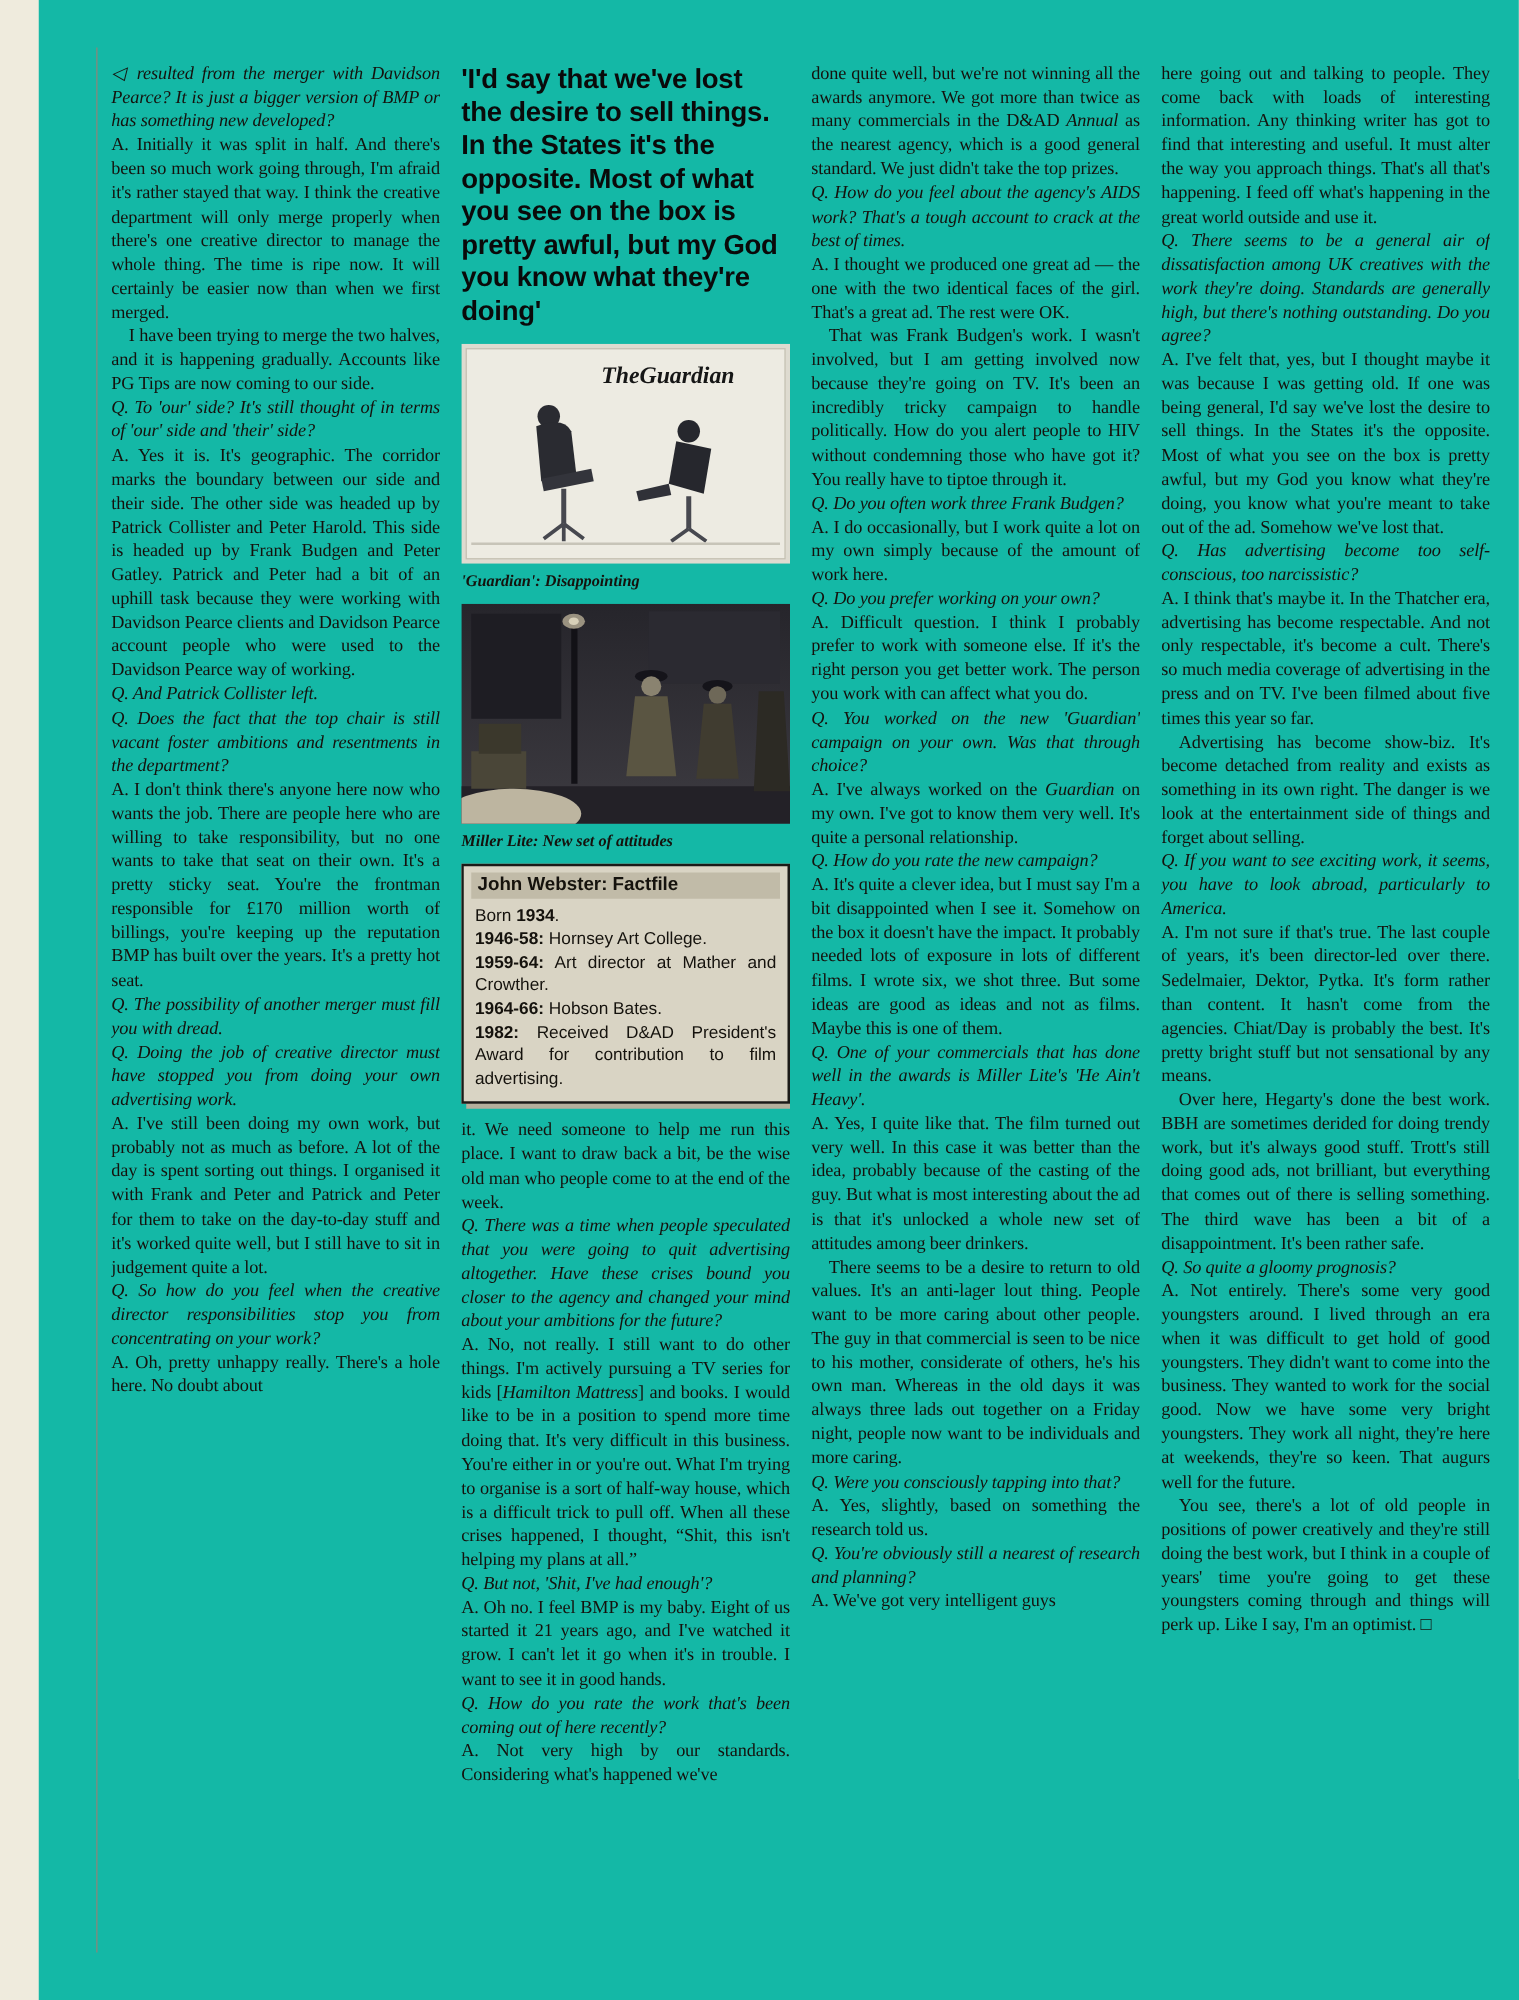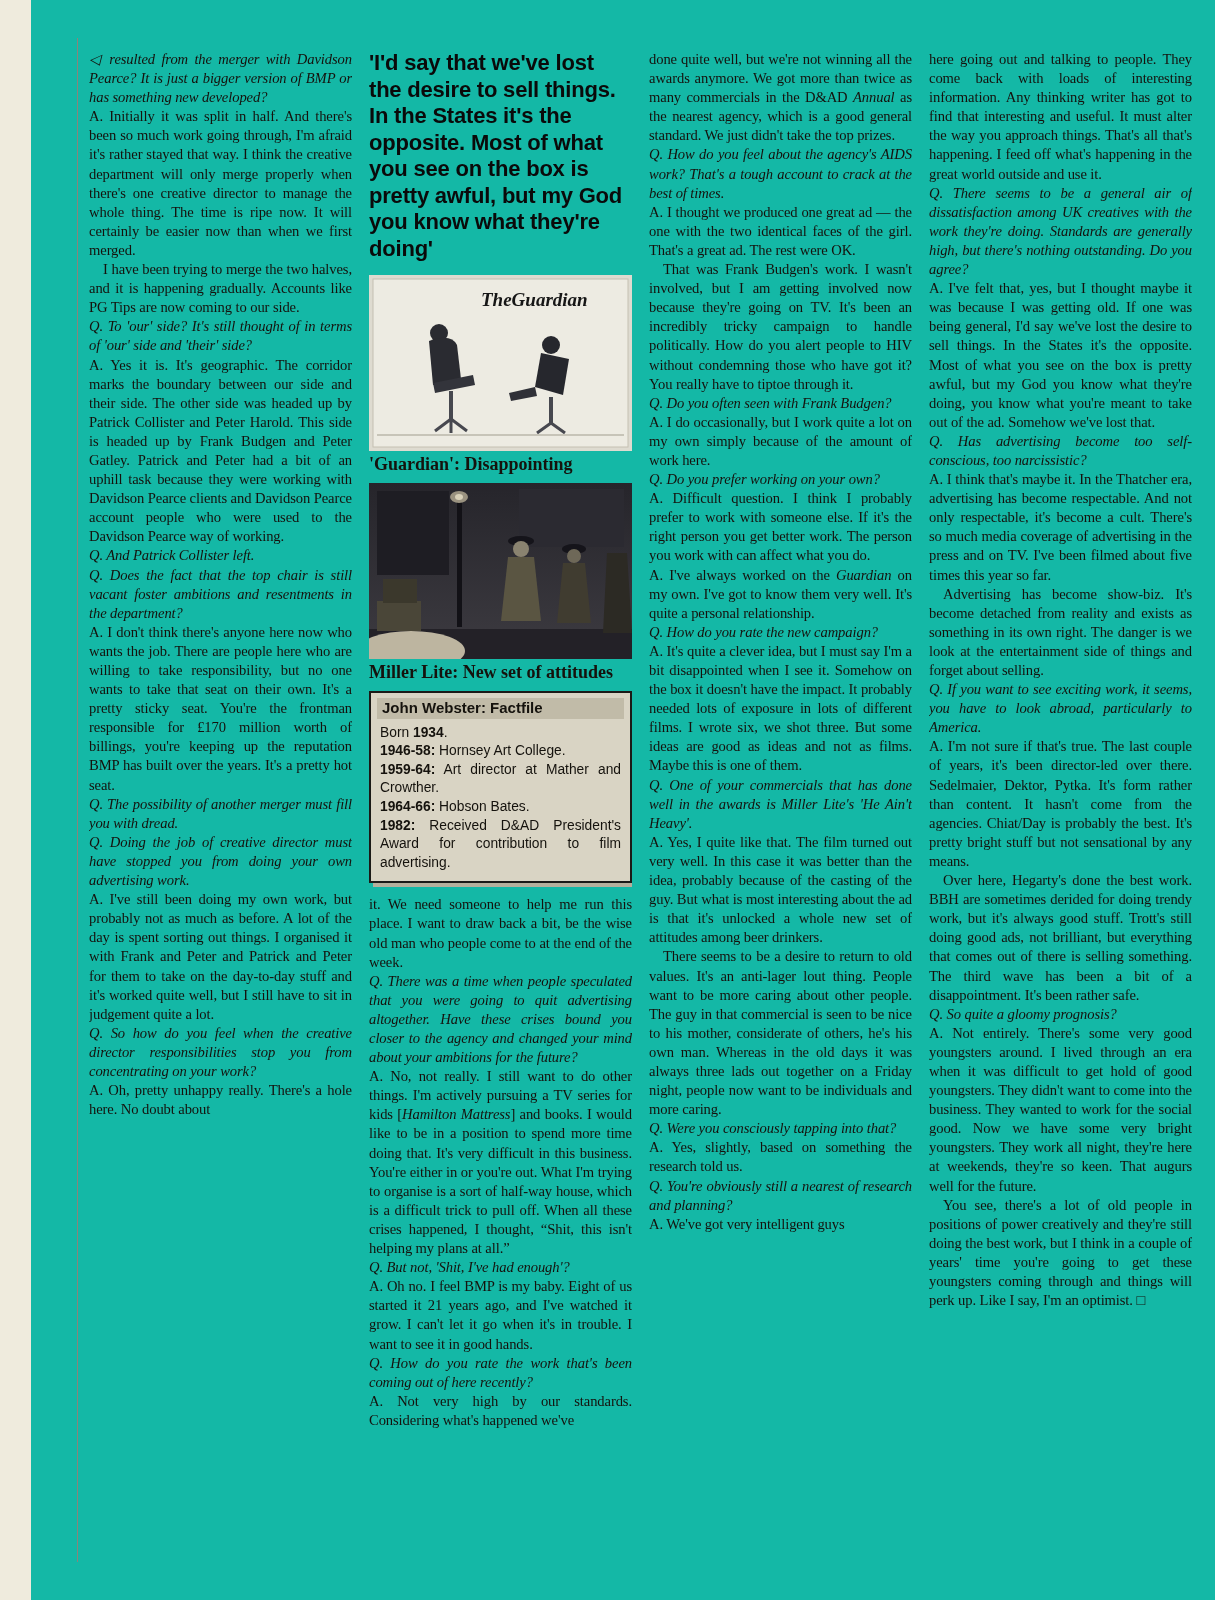--- a/index.html
+++ b/index.html
@@ -25,21 +25,21 @@
   .para.q { font-style:italic; }
   .para.cont { text-indent:14px; }
   .pullquote {
     font-family:"Liberation Sans", sans-serif; font-weight:bold;
     font-size:22px; line-height:26.5px; color:#0a0a0a;
     margin-bottom:13px; letter-spacing:-0.2px;
   }
   figure.photo { margin:0; line-height:0; }
   figure.photo svg { display:block; }
   .caption {
-    font-weight:bold; font-size:18px;
+    font-style:italic; font-weight:bold; font-size:13px;
     line-height:19px; margin:4px 0 9px 0;
   }
   .factfile {
     border:2px solid #1b1a17; background:#d9d4c4;
     box-shadow:4px 4px 0 #b5af9c;
     padding:7px 9px 9px 9px; margin:6px 0 12px 0;
     font-family:"Liberation Sans", sans-serif;
     font-size:13.8px; line-height:18.6px;
   }
   .ff-title {
@@ -148,24 +148,25 @@
           <p class="para q">Q. How do you rate the work that's been coming out of here recently?</p>
           <p class="para a">A. Not very high by our standards. Considering what's happened we've</p>
         </div>
     </div>
 
     <div class="col">
         <p class="para p">done quite well, but we're not winning all the awards anymore. We got more than twice as many commercials in the D&amp;AD <i>Annual</i> as the nearest agency, which is a good general standard. We just didn't take the top prizes.</p>
         <p class="para q">Q. How do you feel about the agency's AIDS work? That's a tough account to crack at the best of times.</p>
         <p class="para a">A. I thought we produced one great ad — the one with the two identical faces of the girl. That's a great ad. The rest were OK.</p>
         <p class="para cont">That was Frank Budgen's work. I wasn't involved, but I am getting involved now because they're going on TV. It's been an incredibly tricky campaign to handle politically. How do you alert people to HIV without condemning those who have got it? You really have to tiptoe through it.</p>
-        <p class="para q">Q. Do you often seen with Frank Budgen?</p>
+        <p class="para q">Q. Do you often work three Frank Budgen?</p>
         <p class="para a">A. I do occasionally, but I work quite a lot on my own simply because of the amount of work here.</p>
         <p class="para q">Q. Do you prefer working on your own?</p>
         <p class="para a">A. Difficult question. I think I probably prefer to work with someone else. If it's the right person you get better work. The person you work with can affect what you do.</p>
+        <p class="para q">Q. You worked on the new 'Guardian' campaign on your own. Was that through choice?</p>
         <p class="para a">A. I've always worked on the <i>Guardian</i> on my own. I've got to know them very well. It's quite a personal relationship.</p>
         <p class="para q">Q. How do you rate the new campaign?</p>
         <p class="para a">A. It's quite a clever idea, but I must say I'm a bit disappointed when I see it. Somehow on the box it doesn't have the impact. It probably needed lots of exposure in lots of different films. I wrote six, we shot three. But some ideas are good as ideas and not as films. Maybe this is one of them.</p>
         <p class="para q">Q. One of your commercials that has done well in the awards is Miller Lite's 'He Ain't Heavy'.</p>
         <p class="para a">A. Yes, I quite like that. The film turned out very well. In this case it was better than the idea, probably because of the casting of the guy. But what is most interesting about the ad is that it's unlocked a whole new set of attitudes among beer drinkers.</p>
         <p class="para cont">There seems to be a desire to return to old values. It's an anti-lager lout thing. People want to be more caring about other people. The guy in that commercial is seen to be nice to his mother, considerate of others, he's his own man. Whereas in the old days it was always three lads out together on a Friday night, people now want to be individuals and more caring.</p>
         <p class="para q">Q. Were you consciously tapping into that?</p>
         <p class="para a">A. Yes, slightly, based on something the research told us.</p>
         <p class="para q">Q. You're obviously still a nearest of research and planning?</p>
         <p class="para a">A. We've got very intelligent guys</p>

